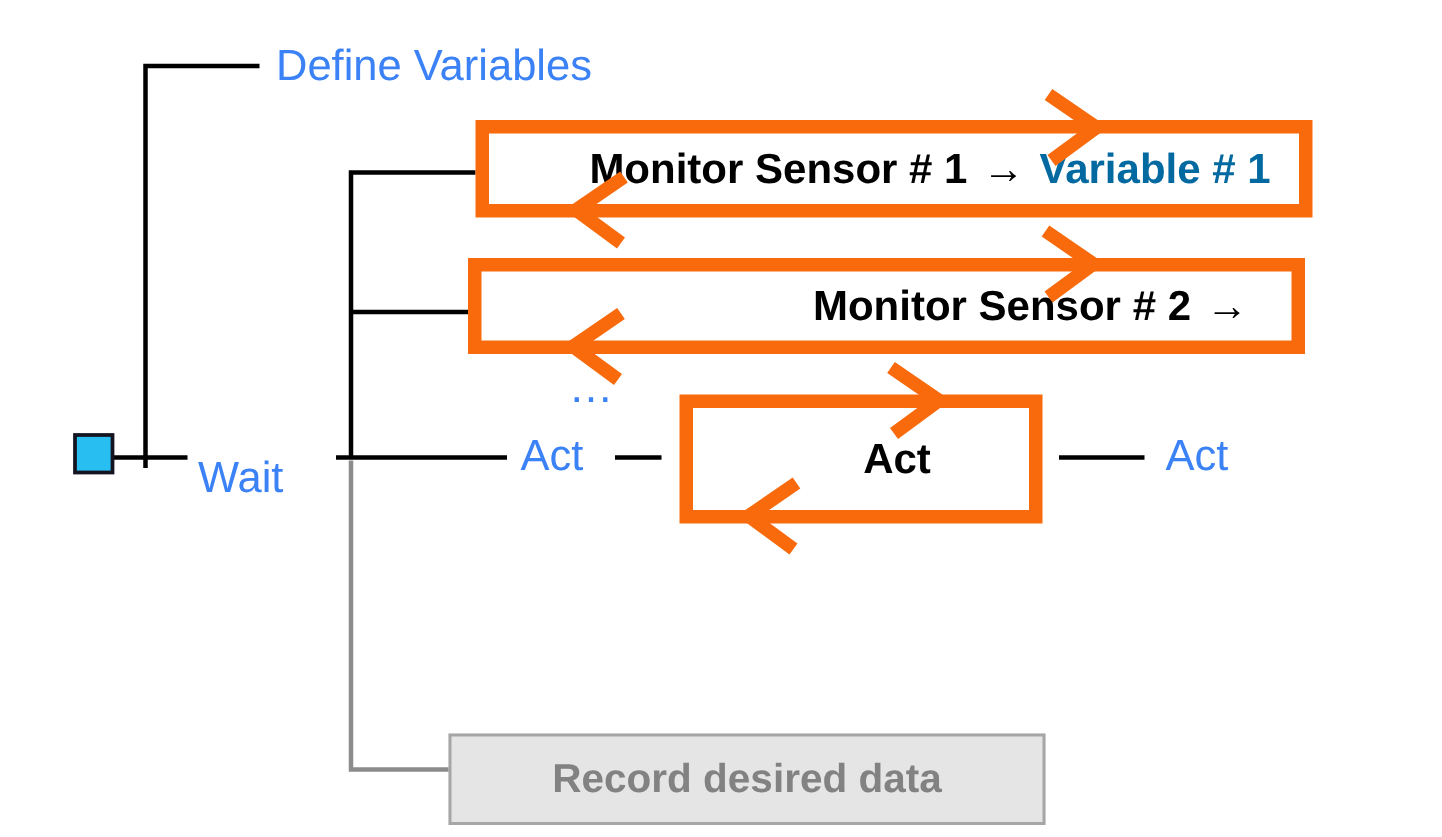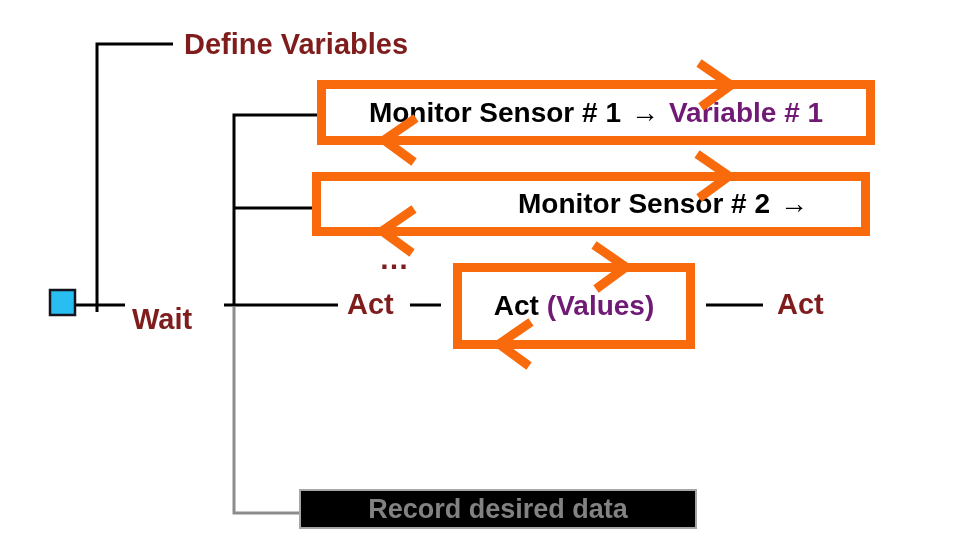--- a/index.html
+++ b/index.html
@@ -6,50 +6,51 @@
   .stage{
     position:relative;
     width:961px;height:558px;
     background:#ffffff;
     font-family:"Liberation Sans", sans-serif;
     font-weight:bold;
     overflow:hidden;
   }
   .label{
     position:absolute;
-    color:#7f1d1d;
-    font-weight:bold;
+    color:#3b82f6;
+    font-weight:normal;
     white-space:nowrap;
     line-height:1.1;
   }
   .row-center{
     position:absolute;
     display:flex;
     align-items:center;
     justify-content:center;
     gap:10px;
     white-space:nowrap;
     font-weight:bold;
+    padding-left:24px;
   }
-  .navy{color:#701a75;}
+  .navy{color:#0369a1;}
   .blk{color:#000000;}
   #define-vars{left:184px;top:29px;font-size:29px;}
   #wait-label{left:132px;top:304px;font-size:29px;}
   #act1-label{left:347px;top:289px;font-size:29px;}
   #act3-label{left:777px;top:289px;font-size:29px;}
   #ellipsis{left:379px;top:242px;font-size:30px;}
   #monitor1-row{left:317px;top:84px;width:558px;height:57px;font-size:28px;}
   #monitor2-row{left:328px;top:176px;width:670px;height:56px;font-size:28px;}
   #act-values-row{left:457px;top:267px;width:234px;height:78px;font-size:28px;gap:8px;}
   #record-box{
     position:absolute;
-    left:299px;top:489px;width:398px;height:40px;
+    left:299px;top:489px;width:398px;height:61px;
     box-sizing:border-box;
     border:2px solid #a6a6a6;
-    background:#000000;
+    background:#e5e5e5;
     display:flex;align-items:center;justify-content:center;
     color:#828282;font-size:27px;font-weight:bold;white-space:nowrap;
   }
   svg.layer{
     position:absolute;left:0;top:0;
     pointer-events:none;
   }
 </style>
 </head>
 <body>
@@ -70,21 +71,20 @@
     <span class="navy">Variable # 1</span>
   </div>
 
   <div class="row-center" id="monitor2-row">
     <span class="blk">Monitor Sensor # 2</span>
     <span class="blk">→</span>
   </div>
 
   <div class="row-center" id="act-values-row">
     <span class="blk">Act</span>
-    <span class="navy">(Values)</span>
   </div>
 
   <div class="label" id="act3-label">Act</div>
 
   <div id="record-box">
     <span>Record desired data</span>
   </div>
 
   <svg class="layer" width="961" height="558" viewBox="0 0 961 558">
 

